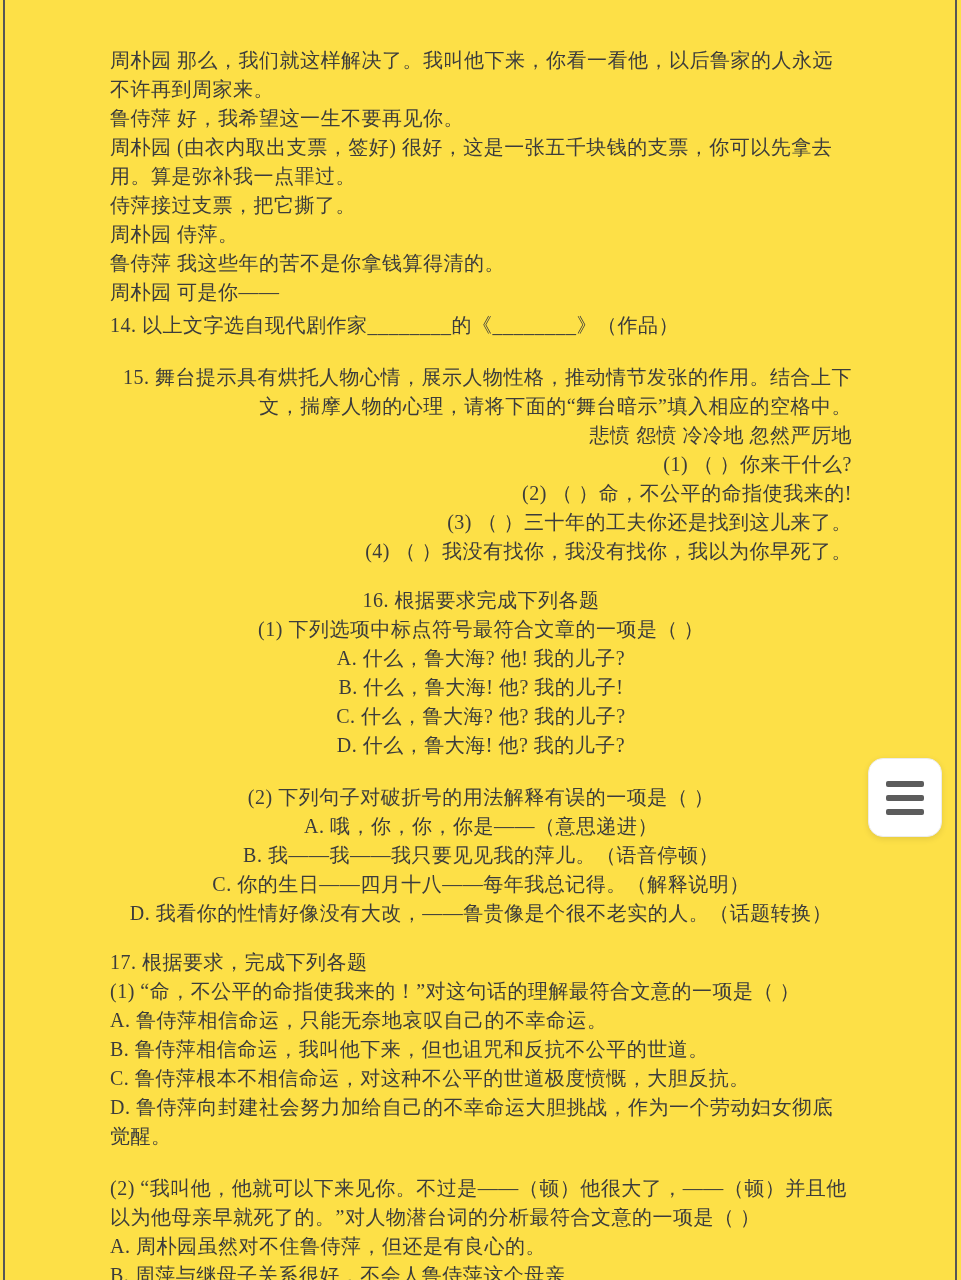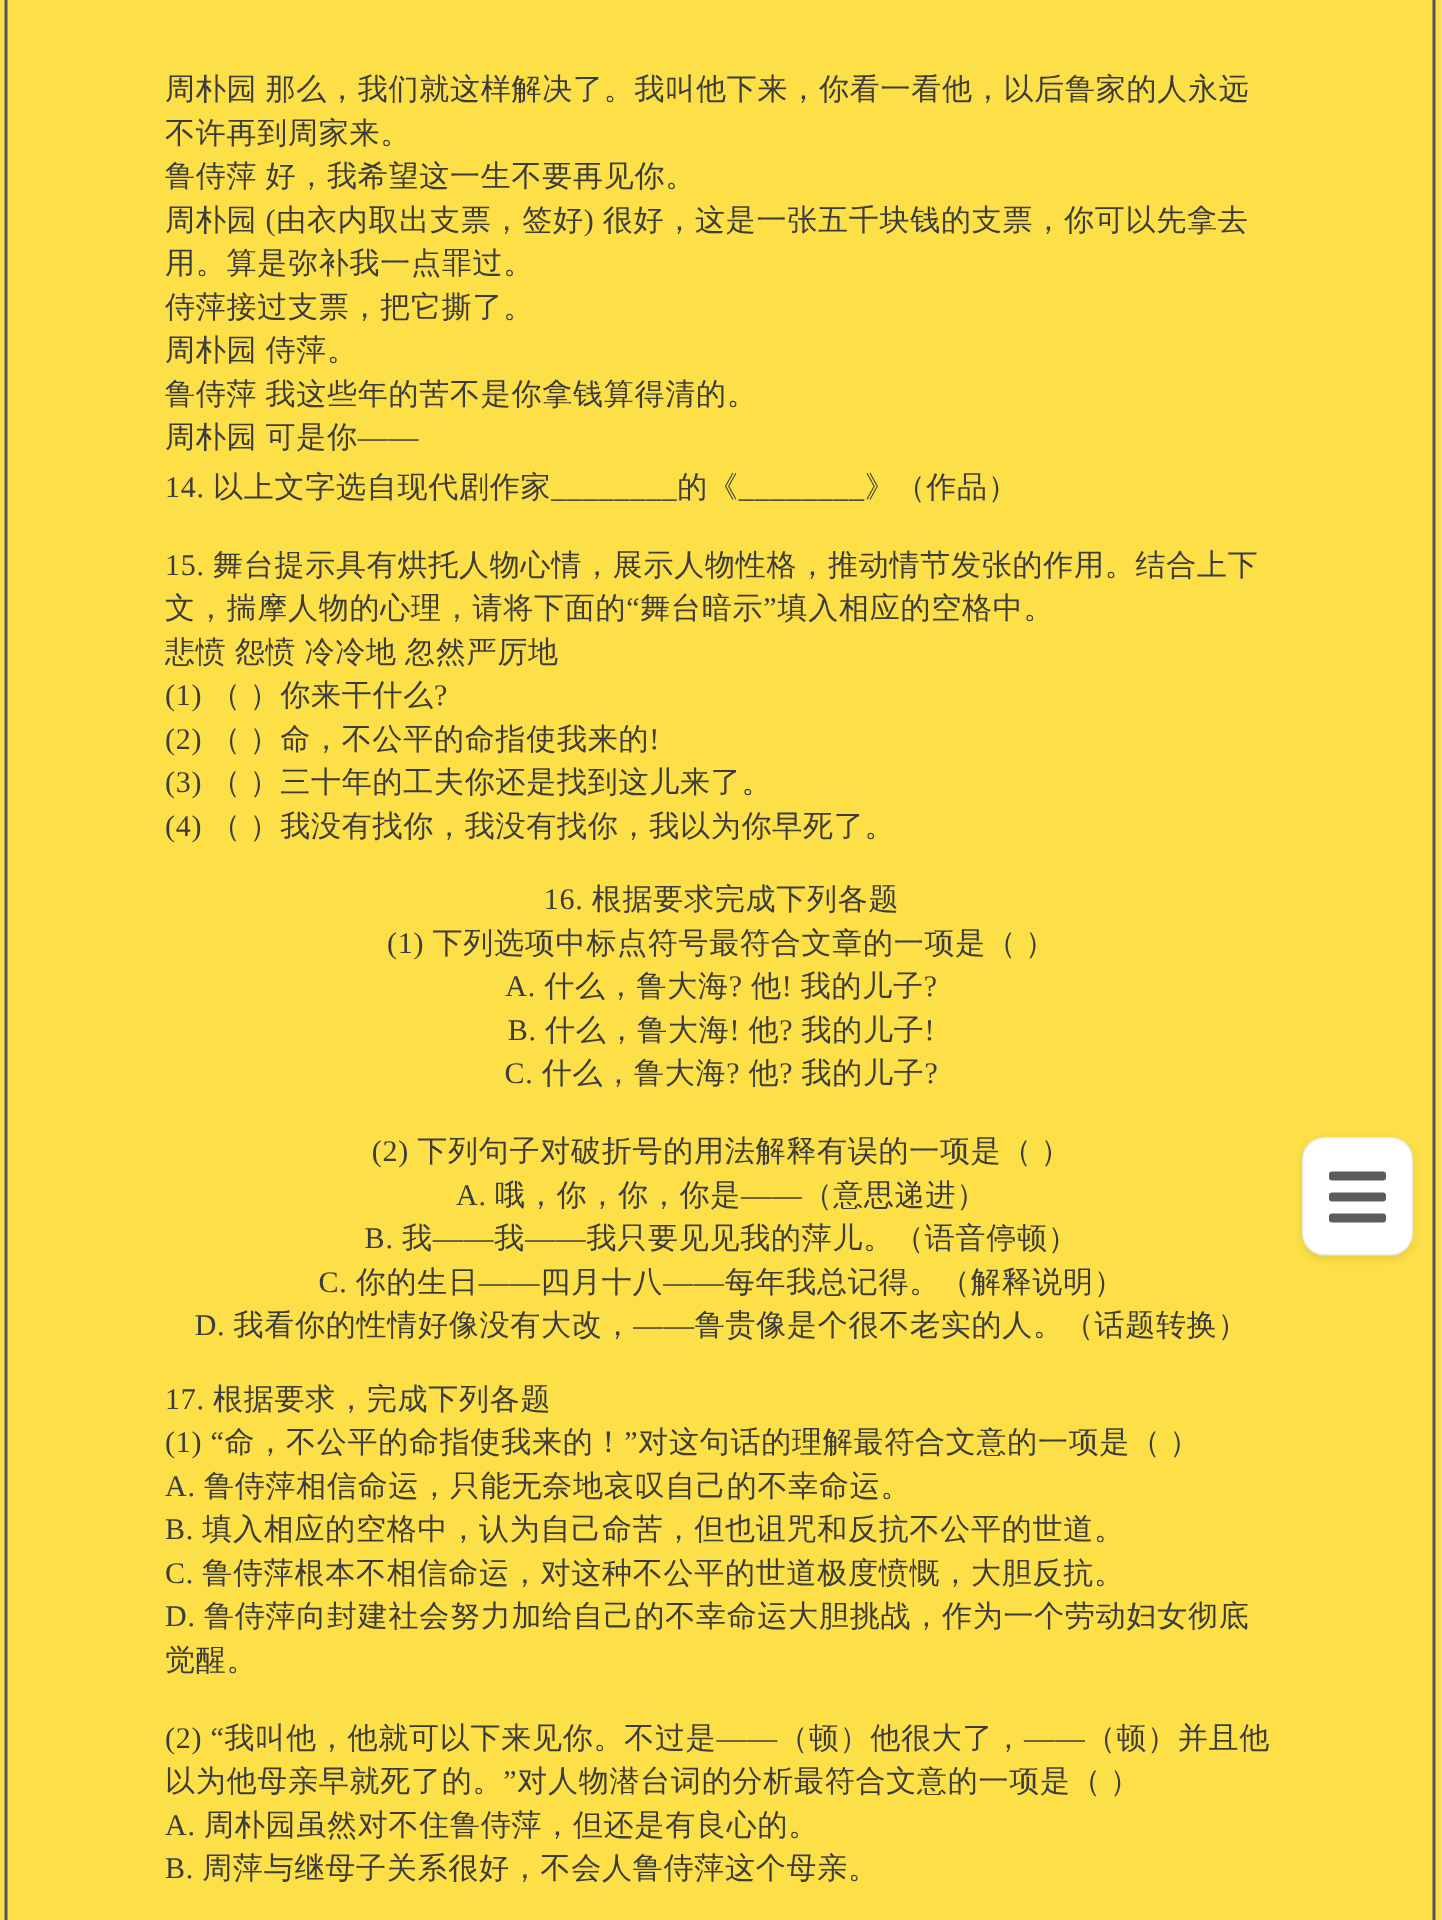--- a/index.html
+++ b/index.html
@@ -30,21 +30,21 @@
     position: absolute;
     top: 46px;
     left: 110px;
     width: 742px;
     font-size: 20px;
     line-height: 29px;
     letter-spacing: 0.5px;
   }
   .line { min-height: 29px; }
   .section-q14 { margin-top: 4px; }
-  .section-q15 { margin-top: 23px; }
+  .section-q15 { margin-top: 23px; text-align: right; }
   .section-q16 { margin-top: 20px; text-align: center; }
   .subq        { margin-top: 23px; }
   .section-q17 { margin-top: 20px; }
 
   .fab {
     position: absolute;
     left: 868px;
     top: 758px;
     width: 74px;
     height: 79px;
@@ -99,34 +99,35 @@
       <div class="line">(3) （  ）三十年的工夫你还是找到这儿来了。</div>
       <div class="line">(4) （  ）我没有找你，我没有找你，我以为你早死了。</div>
     </div>
 
     <div class="section-q16">
       <div class="line">16. 根据要求完成下列各题</div>
       <div class="line">(1) 下列选项中标点符号最符合文章的一项是（  ）</div>
       <div class="line">A. 什么，鲁大海? 他! 我的儿子?</div>
       <div class="line">B. 什么，鲁大海! 他? 我的儿子!</div>
       <div class="line">C. 什么，鲁大海? 他? 我的儿子?</div>
+      <div class="line">D. 什么，鲁大海! 他? 我的儿子?</div>
       <div class="subq">
         <div class="line">(2) 下列句子对破折号的用法解释有误的一项是（  ）</div>
         <div class="line">A. 哦，你，你，你是——（意思递进）</div>
         <div class="line">B. 我——我——我只要见见我的萍儿。（语音停顿）</div>
         <div class="line">C. 你的生日——四月十八——每年我总记得。（解释说明）</div>
         <div class="line">D. 我看你的性情好像没有大改，——鲁贵像是个很不老实的人。（话题转换）</div>
       </div>
     </div>
 
     <div class="section-q17">
       <div class="line">17. 根据要求，完成下列各题</div>
       <div class="line">(1) “命，不公平的命指使我来的！”对这句话的理解最符合文意的一项是（  ）</div>
       <div class="line">A. 鲁侍萍相信命运，只能无奈地哀叹自己的不幸命运。</div>
-      <div class="line">B. 填入相应的空格中，认为自己命苦，但也诅咒和反抗不公平的世道。</div>
+      <div class="line">B. 鲁侍萍相信命运，我叫他下来，但也诅咒和反抗不公平的世道。</div>
       <div class="line">C. 鲁侍萍根本不相信命运，对这种不公平的世道极度愤慨，大胆反抗。</div>
       <div class="line">D. 鲁侍萍向封建社会努力加给自己的不幸命运大胆挑战，作为一个劳动妇女彻底觉醒。</div>
       <div class="subq">
         <div>(2) “我叫他，他就可以下来见你。不过是——（顿）他很大了，——（顿）并且他以为他母亲早就死了的。”对人物潜台词的分析最符合文意的一项是（  ）</div>
         <div class="line">A. 周朴园虽然对不住鲁侍萍，但还是有良心的。</div>
         <div class="line">B. 周萍与继母子关系很好，不会人鲁侍萍这个母亲。</div>
       </div>
     </div>
 
   </div>

